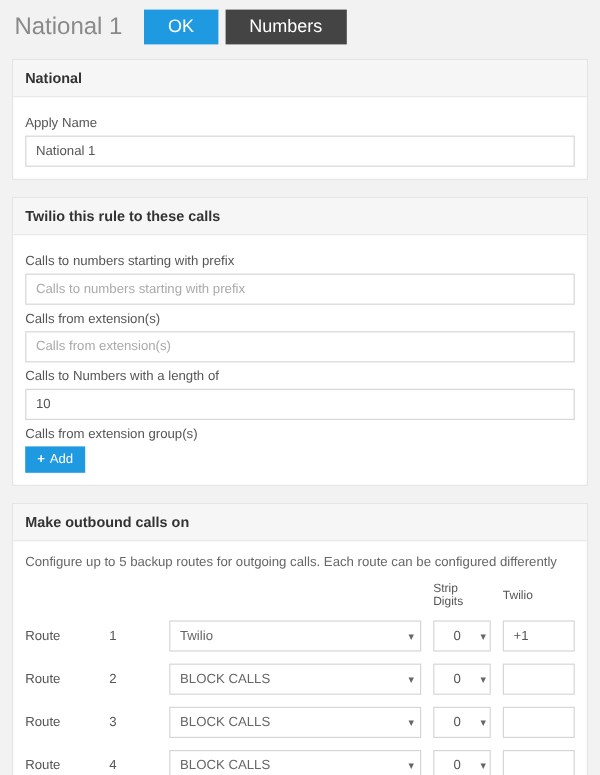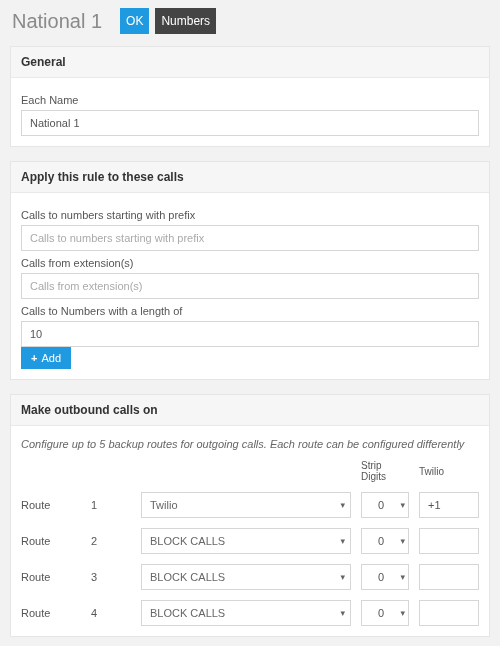--- a/index.html
+++ b/index.html
@@ -17,22 +17,22 @@
     padding: 8px 12px 12px 12px;
   }
   .page-title {
     color: #8a8a8a;
     font-size: 20px;
     font-weight: 400;
     margin-right: 18px;
   }
   .btn {
     border: none;
-    font-size: 12px;
-    padding: 6px 6px;
+    font-size: 15px;
+    padding: 6px 20px;
     cursor: pointer;
   }
   .btn-primary { background: #1f99e0; color: #fff; margin-right: 6px; }
   .btn-dark { background: #444; color: #fff; }
   .panel {
     background: #fff;
     border: 1px solid #e5e5e5;
     margin: 0 10px 14px 10px;
   }
   .panel-header {
@@ -64,21 +64,21 @@
     color: #fff;
     border: none;
     font-size: 11px;
     padding: 5px 10px;
     cursor: pointer;
     display: inline-flex;
     align-items: center;
     gap: 4px;
   }
   .plus-icon { font-weight: bold; }
-  .desc { font-size: 11px; color: #666; margin: 2px 0 10px 0; font-style: italic; }
+  .desc { font-size: 11px; color: #666; margin: 2px 0 10px 0; }
 
   .routes-grid {
     display: grid;
     grid-template-columns: 60px 40px 1fr 48px 60px;
     gap: 10px 10px;
     align-items: center;
   }
   .col-hdr { font-size: 10px; color: #555; }
   .rlabel, .rnum { font-size: 11px; color: #555; }
   .select-wrap {
@@ -120,39 +120,40 @@
 </head>
 <body>
 
 <div class="topbar">
   <div class="page-title">National 1</div>
   <button class="btn btn-primary">OK</button>
   <button class="btn btn-dark">Numbers</button>
 </div>
 
 <div class="panel">
-  <div class="panel-header">General</div>
+  <div class="panel-header">National</div>
   <div class="panel-body">
-    <div class="label">Each Name</div>
+    <div class="label">Apply Name</div>
     <input class="text-input" type="text" value="National 1" style="">
   </div>
 </div>
 
 <div class="panel">
-  <div class="panel-header">Apply this rule to these calls</div>
+  <div class="panel-header">Twilio this rule to these calls</div>
   <div class="panel-body">
     <div class="label">Calls to numbers starting with prefix</div>
     <input class="text-input" type="text" placeholder="Calls to numbers starting with prefix" style="">
 
     <div class="label">Calls from extension(s)</div>
     <input class="text-input" type="text" placeholder="Calls from extension(s)" style="">
 
     <div class="label">Calls to Numbers with a length of</div>
     <input class="text-input" type="text" value="10" style="">
 
+    <div class="label">Calls from extension group(s)</div>
     <button class="btn-add">
       <span class="plus-icon">+</span>
       <span>Add</span>
     </button>
   </div>
 </div>
 
 <div class="panel">
   <div class="panel-header">Make outbound calls on</div>
   <div class="panel-body">

